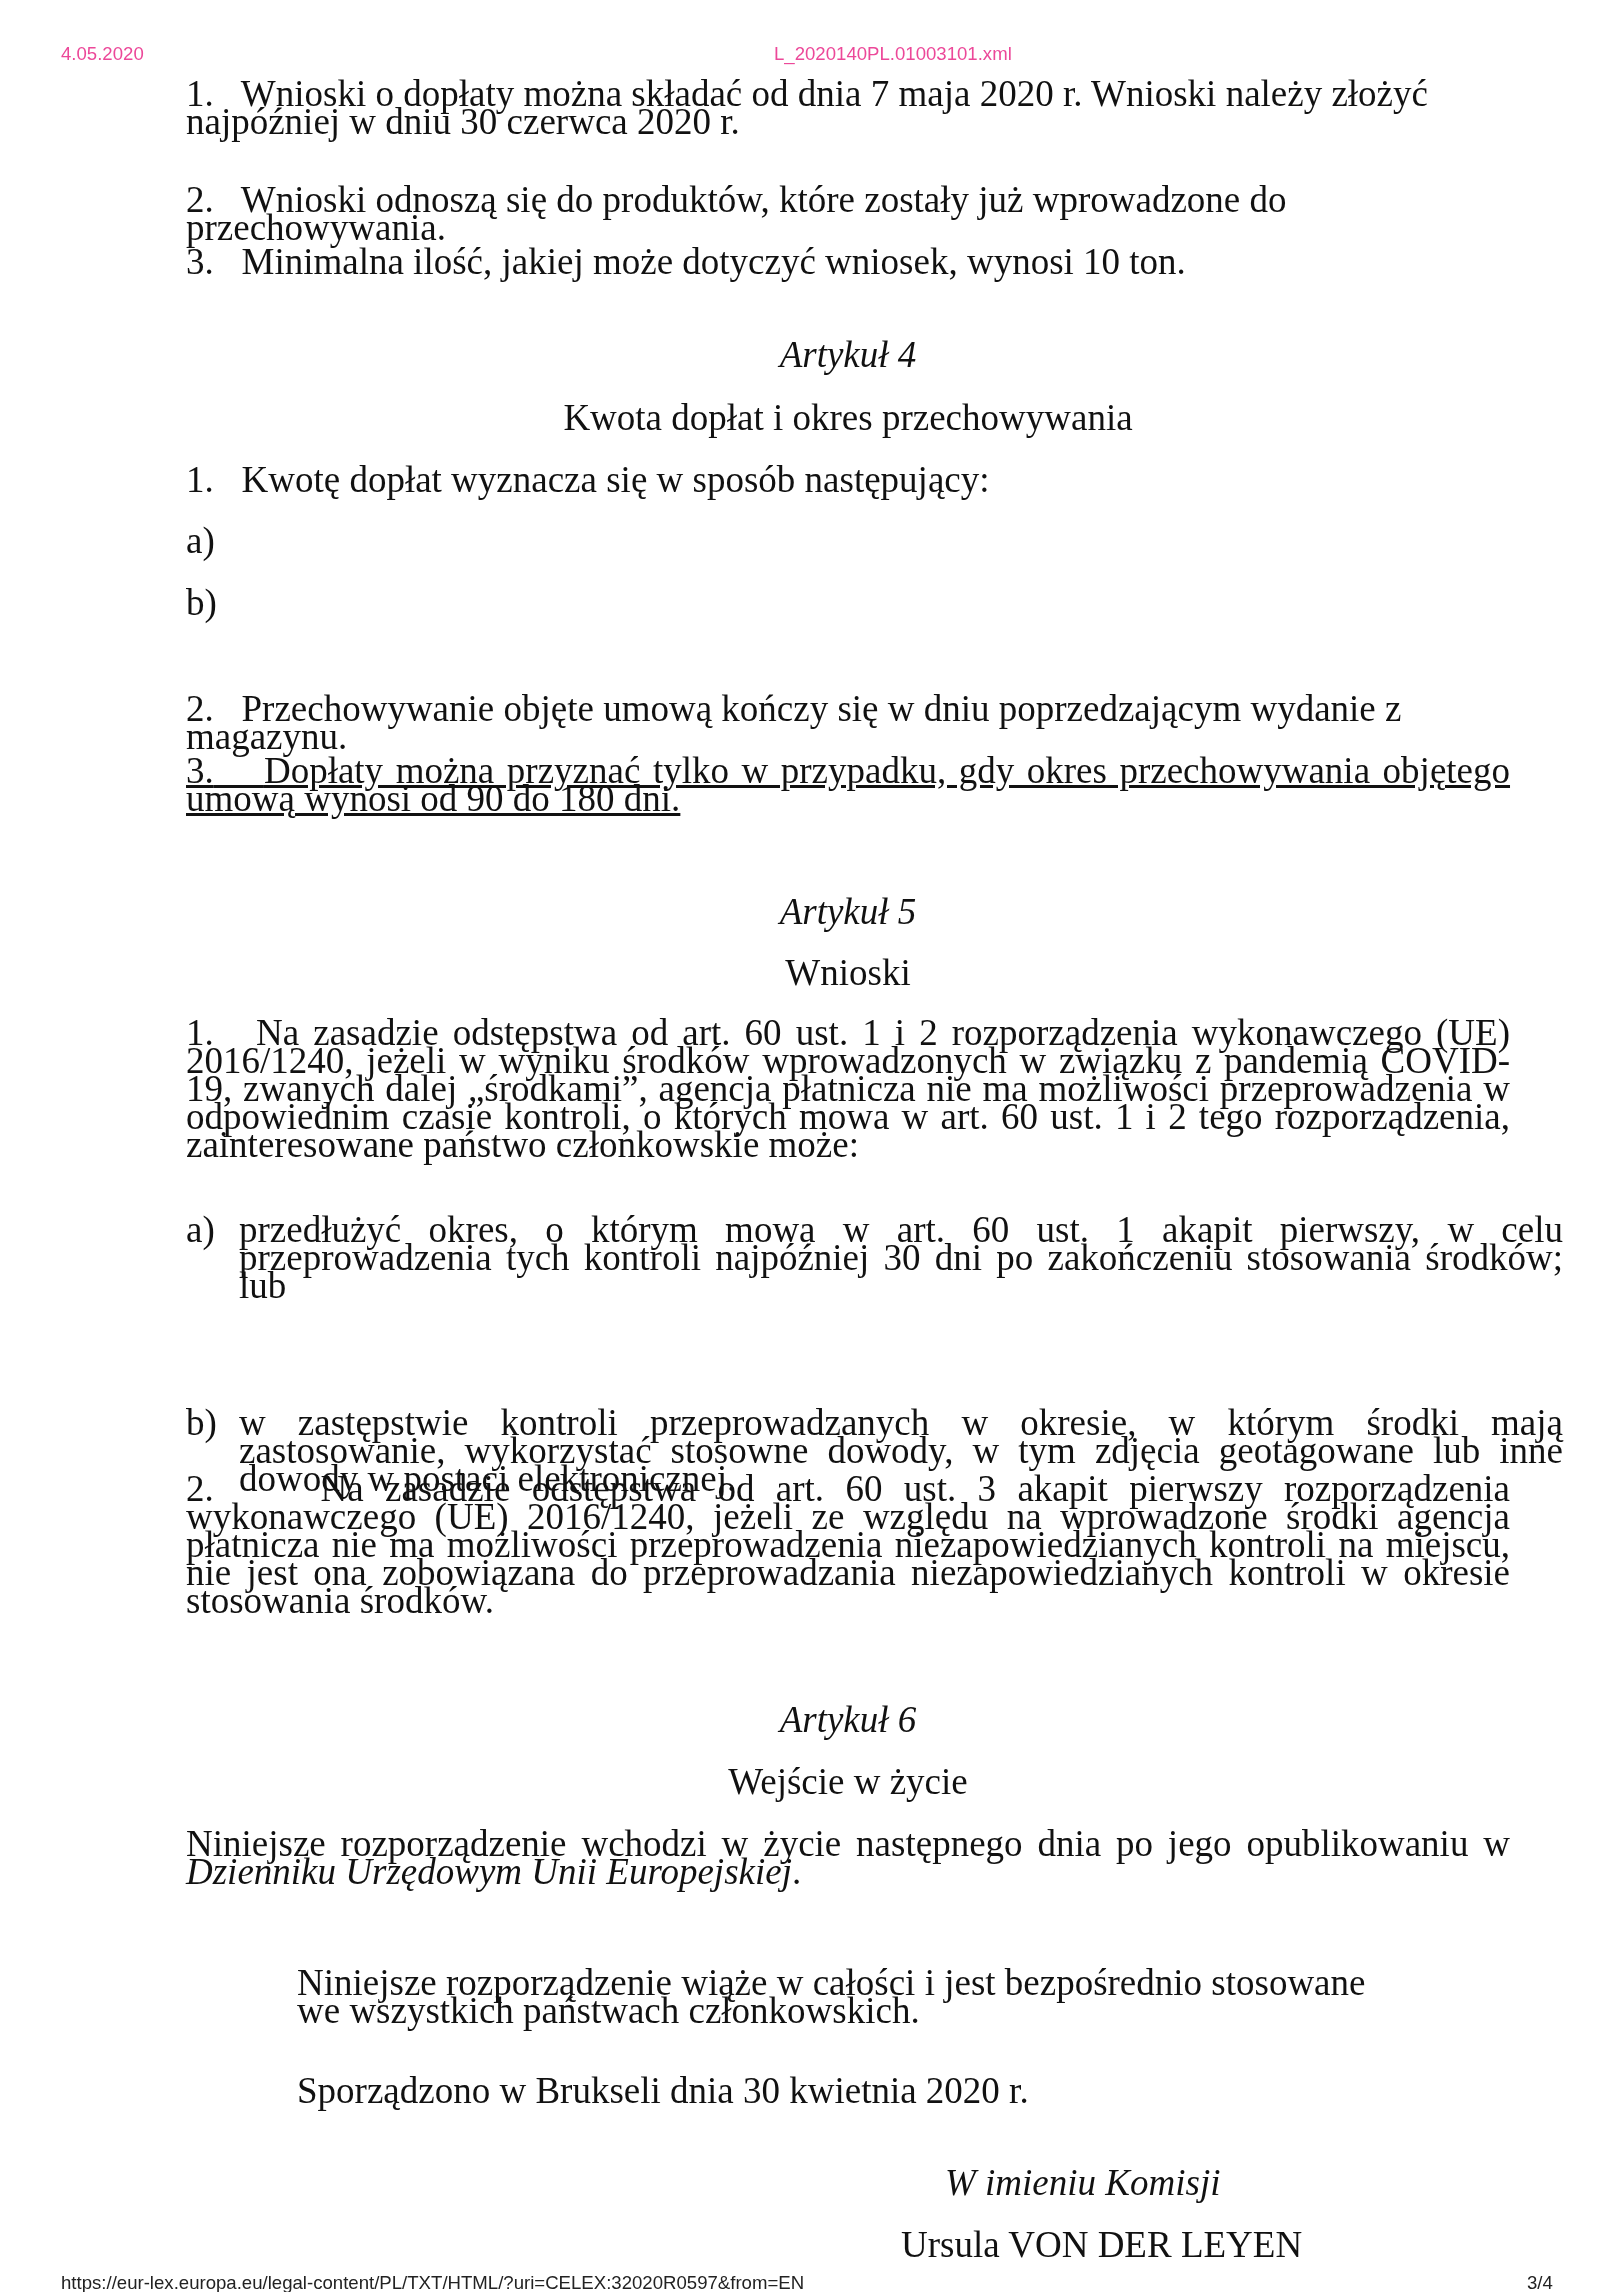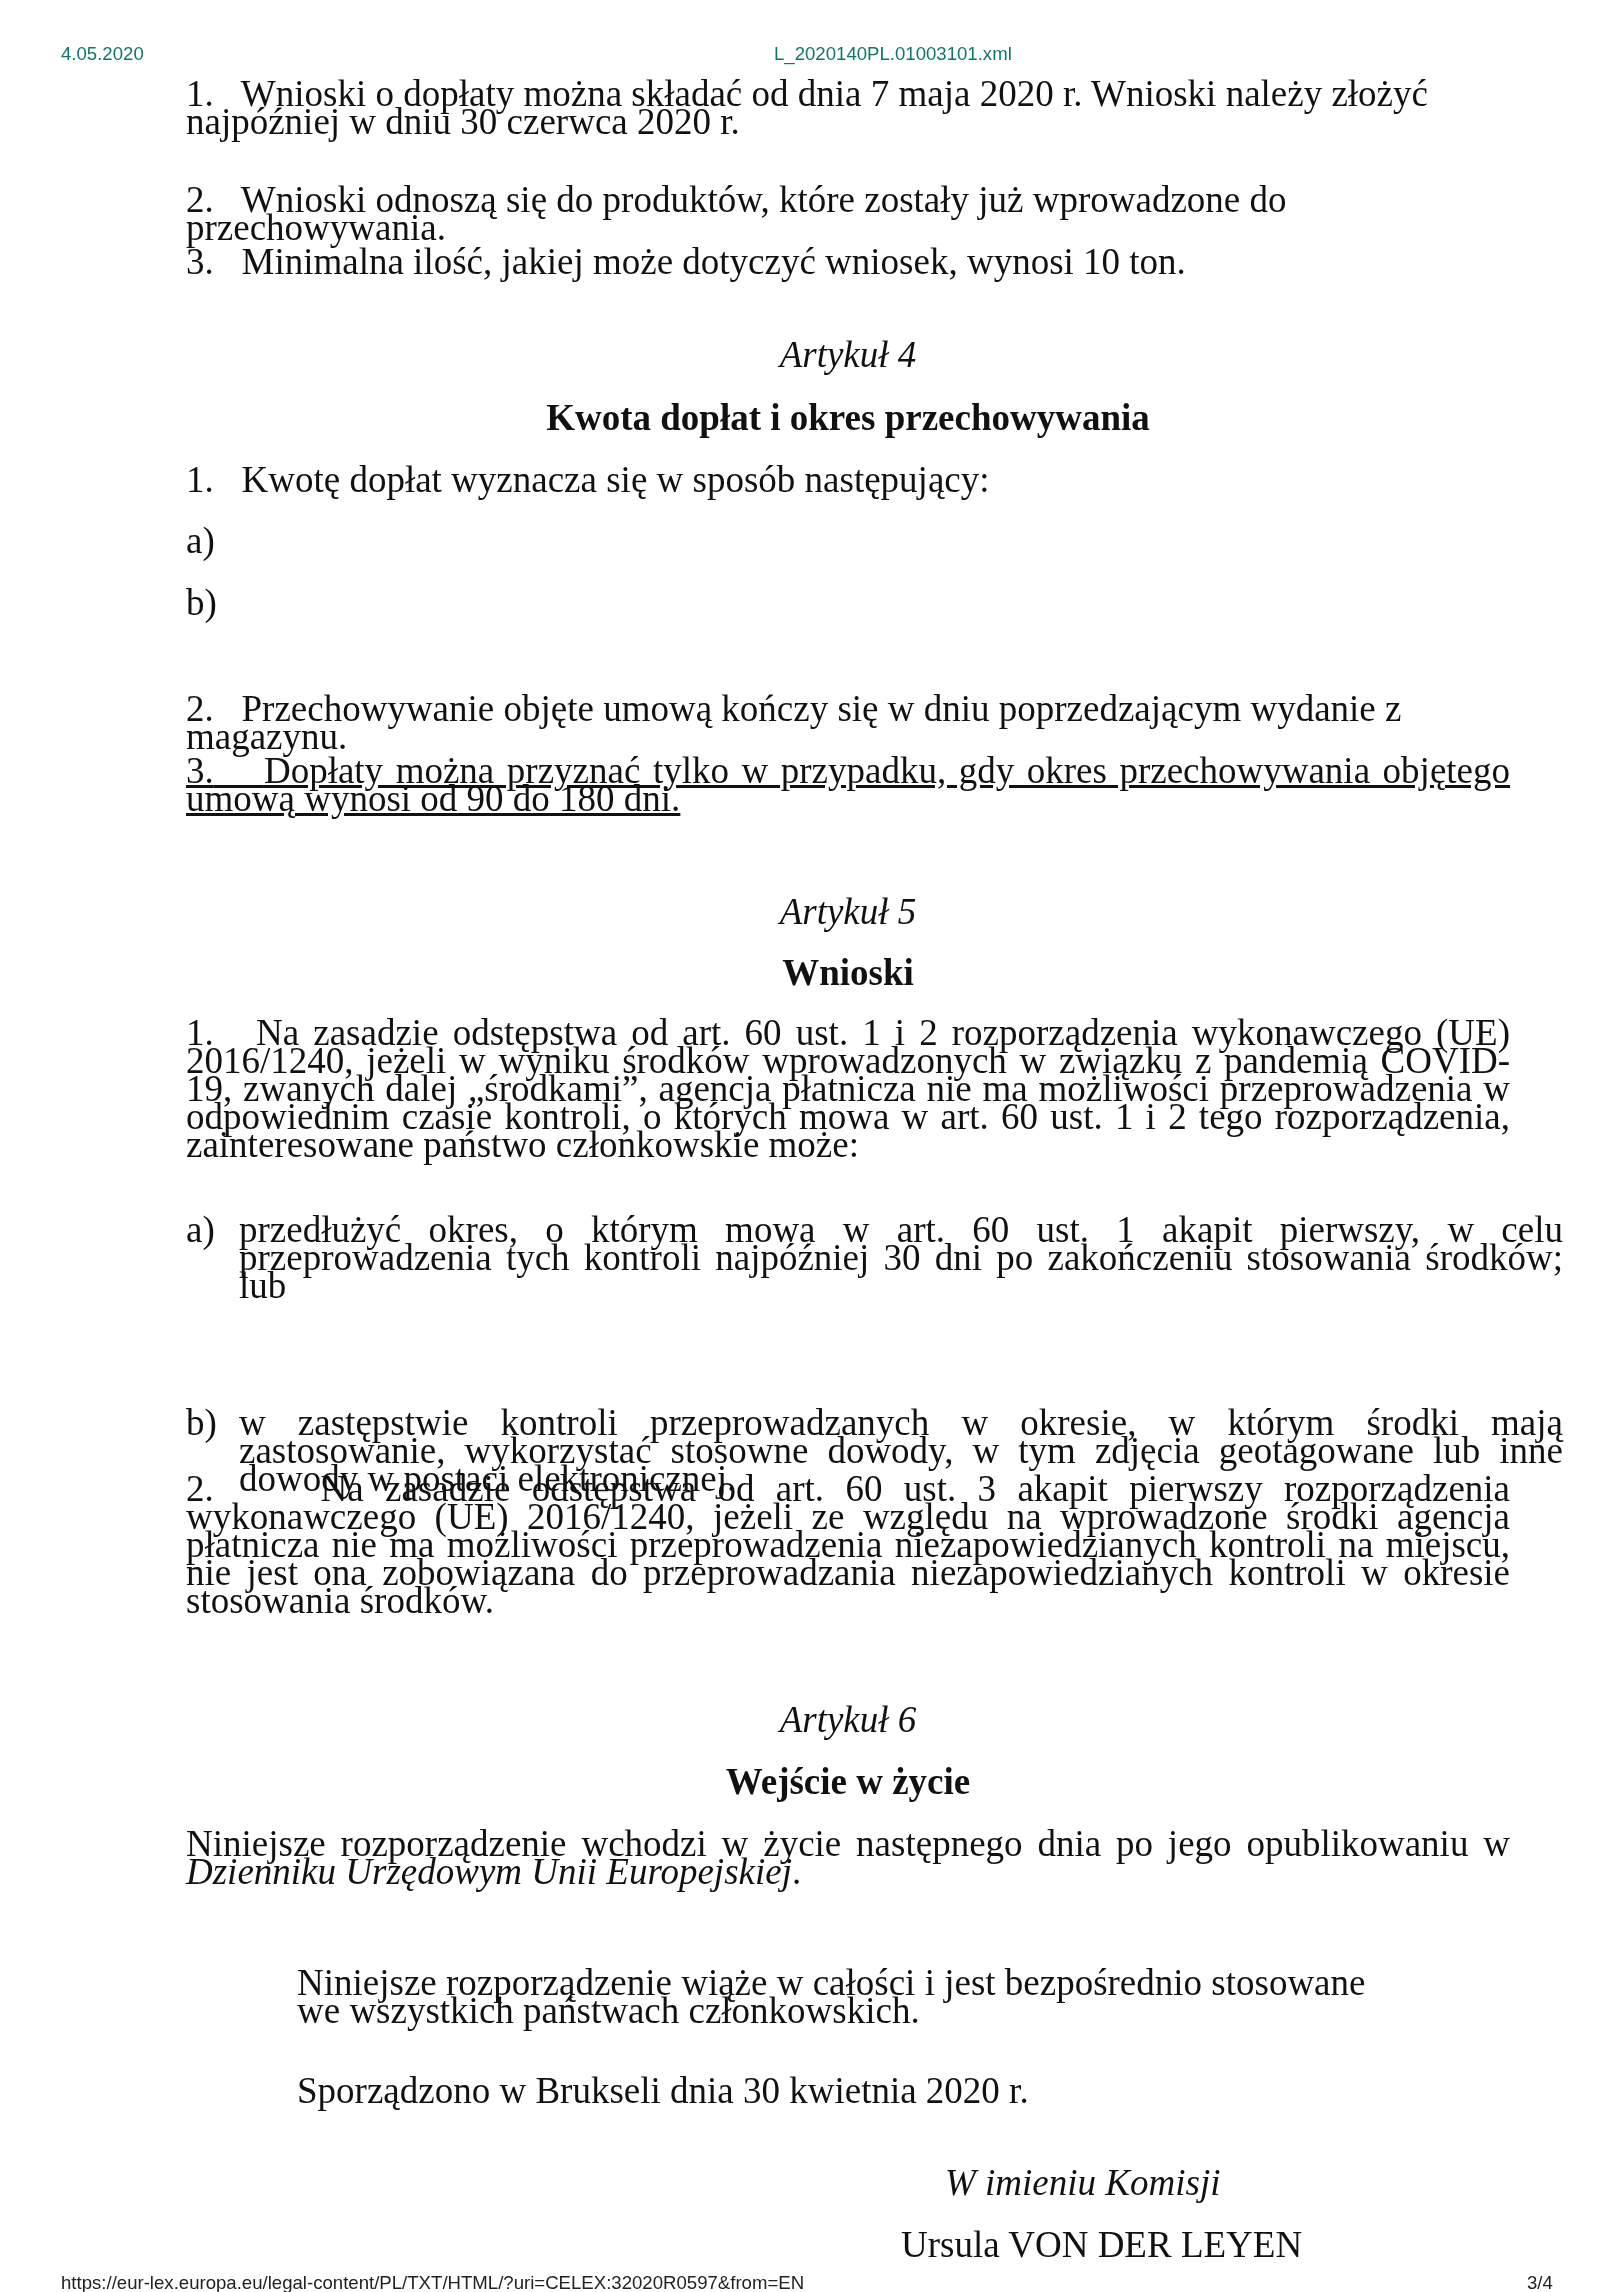--- a/index.html
+++ b/index.html
@@ -1,24 +1,24 @@
 <!DOCTYPE html>
 <html><head>
 <meta charset="utf-8">
 <style>
   html, body { margin:0; padding:0; background:#ffffff; }
   body { width:1620px; height:2293px; position:relative; overflow:hidden; color:#111; }
-  .hdr { position:absolute; top:43px; font-family:"Liberation Sans", sans-serif; font-size:18.6px; color:#0f766e; }
+  .hdr { position:absolute; top:43px; font-family:"Liberation Sans", sans-serif; font-size:18.6px; color:#ec4899; }
   .serif { font-family:"Liberation Serif", serif; font-size:37px; line-height:28px;margin-left:32px; }
   .abs { position:absolute; }
   .body { left:154px; width:1324px; }
   .just { text-align:justify; }
   .center { text-align:center; }
   .it { font-style:italic; }
-  .b { font-weight:bold; }
+  .b { font-weight:normal; }
   .hang { position:relative; padding-left:53px; }
   .hang .lbl2 { position:absolute; left:0; top:0; }
   .footer { position:absolute; top:2280px; font-family:"Liberation Sans", sans-serif; font-size:18.6px; color:#222; }
 </style>
 </head>
 <body>
 
 <div class="hdr" style="left:61px;">4.05.2020</div>
 <div class="hdr" style="left:774px;">L_2020140PL.01003101.xml</div>
 

